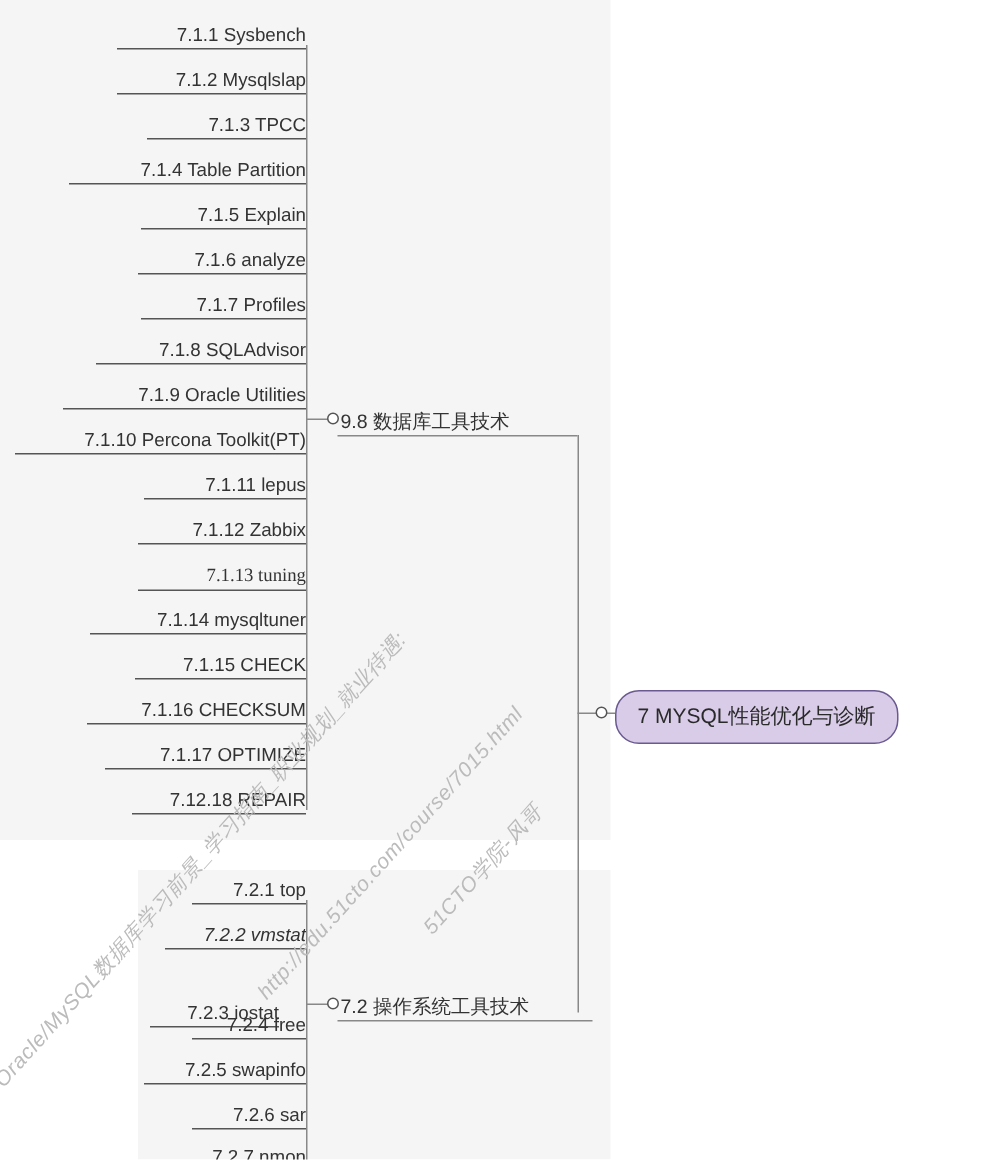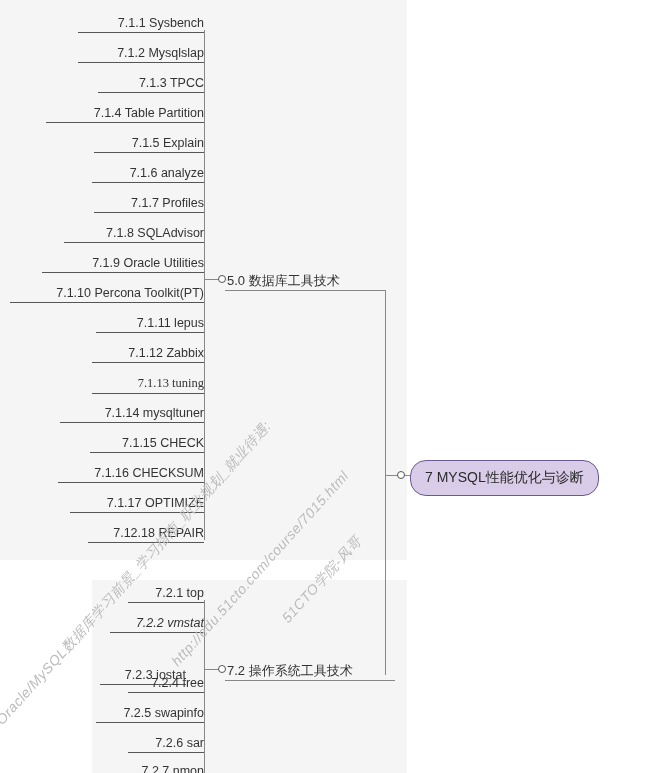--- a/index.html
+++ b/index.html
@@ -71,21 +71,21 @@
 <body>
 
 <div class="bg-panel-1"></div>
 <div class="bg-panel-2"></div>
 
 <div class="root-node">
   <span>7 MYSQL性能优化与诊断</span>
 </div>
 
 <div class="branch-label" style="left:227px; top:272px;">
-  <span>5.0  数据库工具技术</span>
+  <span>9.8  数据库工具技术</span>
 </div>
 
 <div class="branch-label" style="left:227px; top:662px;">
   <span>7.2  操作系统工具技术</span>
 </div>
 
 <div class="leaf" style="left:78px; top:16px; width:126px;"><span>7.1.1  Sysbench</span></div>
 <div class="leaf" style="left:78px; top:46px; width:126px;"><span>7.1.2  Mysqlslap</span></div>
 <div class="leaf" style="left:98px; top:76px; width:106px;"><span>7.1.3  TPCC</span></div>
 <div class="leaf" style="left:46px; top:106px; width:158px;"><span>7.1.4  Table Partition</span></div>

